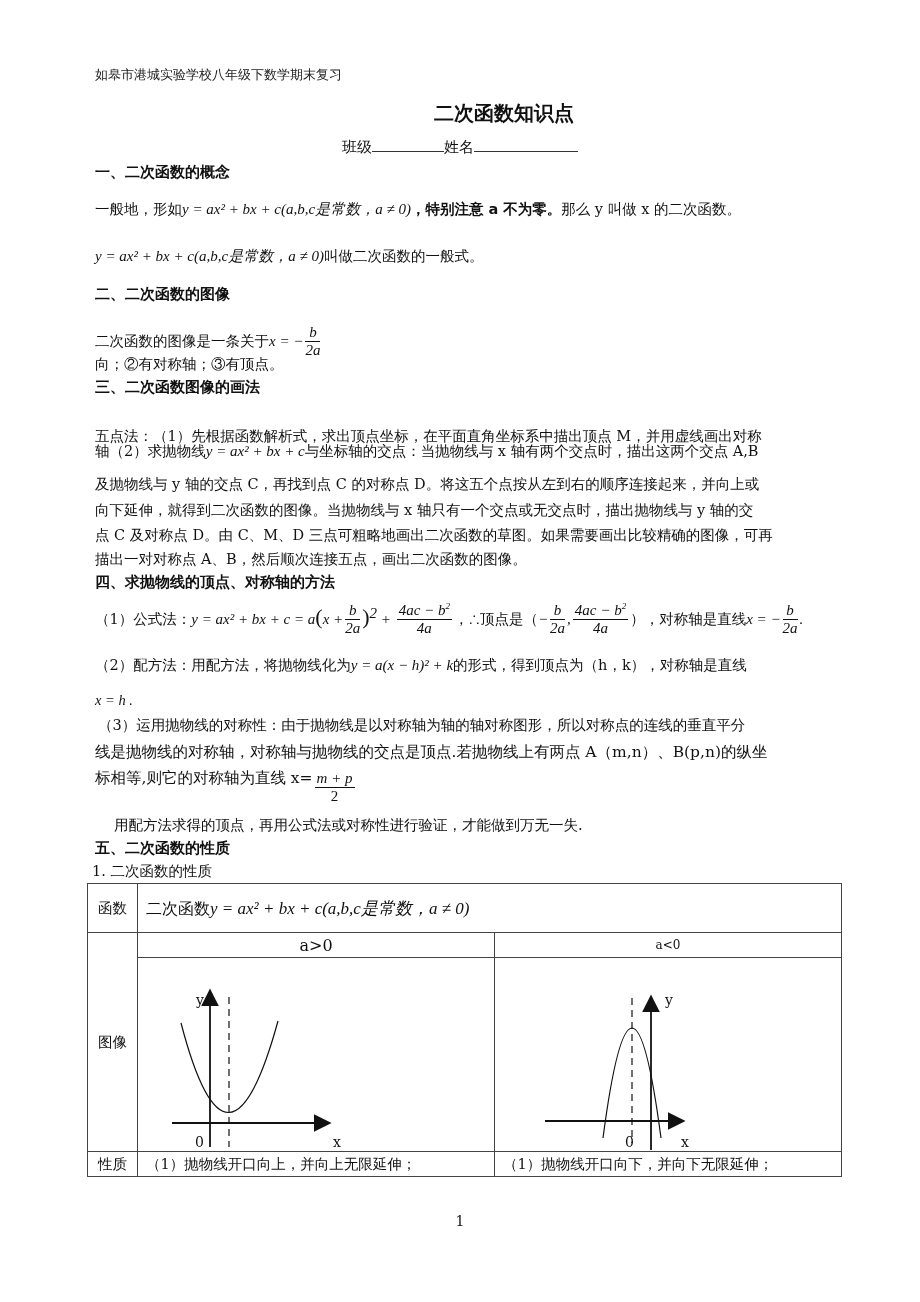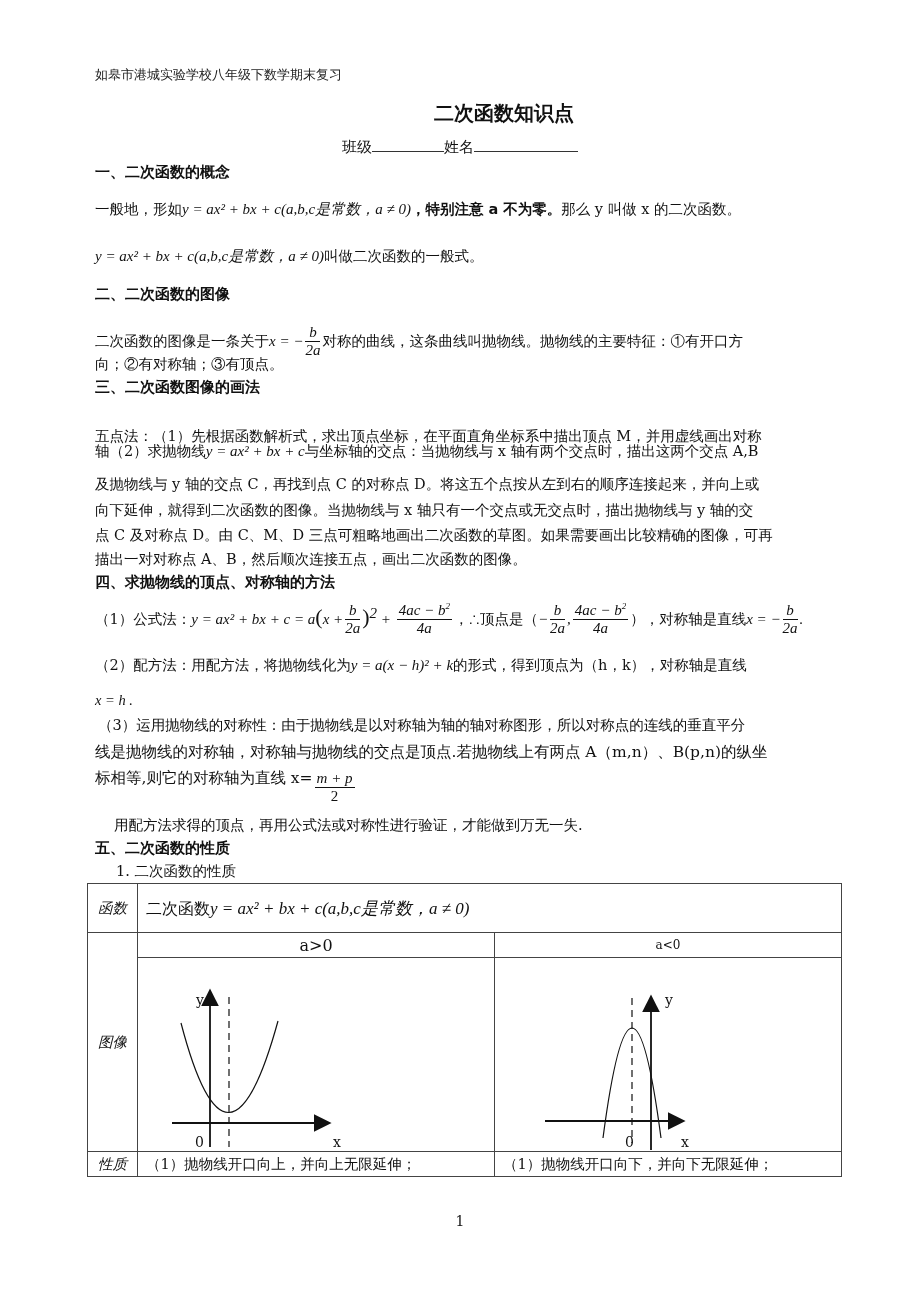--- a/index.html
+++ b/index.html
@@ -15,21 +15,21 @@
   .frac > span.num { border-bottom: 1px solid #111; padding: 0 2px; }
   .page-header { left: 95px; top: 66px; font-size: 13px; color: #222; }
   .title { left: 0; width: 920px; text-align: center; top: 100px; font-size: 20px; font-weight: bold;
            font-family: "DejaVu Sans", "Liberation Sans", sans-serif; margin-left: 44px; }
   .nameline { left: 0; width: 920px; text-align: center; top: 137px; font-size: 15px; }
   .blank { display: inline-block; border-bottom: 1px solid #333; height: 14px; vertical-align: baseline; }
   .sec { left: 95px; font-size: 15px; }
   .para { left: 95px; font-size: 14.5px; line-height: 20px; }
   table.props { position: absolute; left: 87px; top: 883px; width: 755px; border-collapse: collapse; }
   table.props td { border: 1.5px solid #444; padding: 0; font-size: 14.5px; vertical-align: middle; }
-  .lbl { width: 50px; text-align: center; font-style: italic; }
+  .lbl { width: 50px; text-align: center; }
   .graph { position: relative; height: 193px; }
   .footer { left: 0; width: 920px; text-align: center; top: 1213px; font-size: 14px; }
 </style>
 </head>
 <body>
 
 <div class="abs page-header">如皋市港城实验学校八年级下数学期末复习</div>
 <div class="abs title">二次函数知识点</div>
 <div class="abs nameline">
   <span>班级</span><span class="blank" style="width:72px"></span><span>姓名</span><span class="blank" style="width:104px"></span>
@@ -38,21 +38,21 @@
 <div class="abs sec bold" style="top:163px">一、二次函数的概念</div>
 <div class="abs para" style="top:199px">
   <span>一般地，形如</span><span class="math">y = ax² + bx + c(a,b,c是常数，a ≠ 0)</span><span class="bold">，特别注意 a 不为零。</span><span>那么 y 叫做 x 的二次函数。</span>
 </div>
 <div class="abs para" style="top:246px">
   <span class="math">y = ax² + bx + c(a,b,c是常数，a ≠ 0)</span><span>叫做二次函数的一般式。</span>
 </div>
 
 <div class="abs sec bold" style="top:285px">二、二次函数的图像</div>
 <div class="abs para" style="top:324px">
-  <span>二次函数的图像是一条关于</span><span class="math">x = −</span><span class="frac math"><span class="num">b</span><span>2a</span></span><span>对称的曲线，这条曲线叫抛物线。抛物线的主要特征：①有开口方</span>
+  <span>二次函数的图像是一条关于</span><span class="math">x = −</span><span class="frac math"><span class="num">b</span><span>2a</span></span>
 </div>
 <div class="abs para" style="top:354px">向；②有对称轴；③有顶点。</div>
 
 <div class="abs sec bold" style="top:378px">三、二次函数图像的画法</div>
 <div class="abs para" style="top:426px">五点法：（1）先根据函数解析式，求出顶点坐标，在平面直角坐标系中描出顶点 M，并用虚线画出对称</div>
 <div class="abs para" style="top:441px">
   <span>轴（2）求抛物线</span><span class="math">y = ax² + bx + c</span><span>与坐标轴的交点：当抛物线与 x 轴有两个交点时，描出这两个交点 A,B</span>
 </div>
 <div class="abs para" style="top:474px">及抛物线与 y 轴的交点 C，再找到点 C 的对称点 D。将这五个点按从左到右的顺序连接起来，并向上或</div>
 <div class="abs para" style="top:500px">向下延伸，就得到二次函数的图像。当抛物线与 x 轴只有一个交点或无交点时，描出抛物线与 y 轴的交</div>
@@ -68,21 +68,21 @@
 </div>
 <div class="abs para math" style="top:690px">x = h .</div>
 <div class="abs para" style="left:98px;top:715px">（3）运用抛物线的对称性：由于抛物线是以对称轴为轴的轴对称图形，所以对称点的连线的垂直平分</div>
 <div class="abs para" style="top:742px;font-size:15.5px">线是抛物线的对称轴，对称轴与抛物线的交点是顶点.若抛物线上有两点 A（m,n）、B(p,n)的纵坐</div>
 <div class="abs para" style="top:768px;font-size:15.5px">
   <span>标相等,则它的对称轴为直线 x=</span><span class="frac math" style="vertical-align:-18px"><span class="num">m + p</span><span class="up">2</span></span>
 </div>
 <div class="abs para" style="left:114px;top:815px">用配方法求得的顶点，再用公式法或对称性进行验证，才能做到万无一失.</div>
 
 <div class="abs sec bold" style="top:839px">五、二次函数的性质</div>
-<div class="abs para" style="left:116px;top:861px">1. 二次函数的性质</div>
+<div class="abs para" style="left:92px;top:861px">1. 二次函数的性质</div>
 
 <table class="props">
   <tbody>
       <tr style="height:49px">
     <td class="lbl">函数</td>
     <td colspan="2" style="padding-left:8px;font-size:16px">
       <span>二次函数</span><span class="math" style="font-size:17px">y = ax² + bx + c(a,b,c是常数，a ≠ 0)</span>
     </td>
   </tr>
   <tr style="height:25px">

